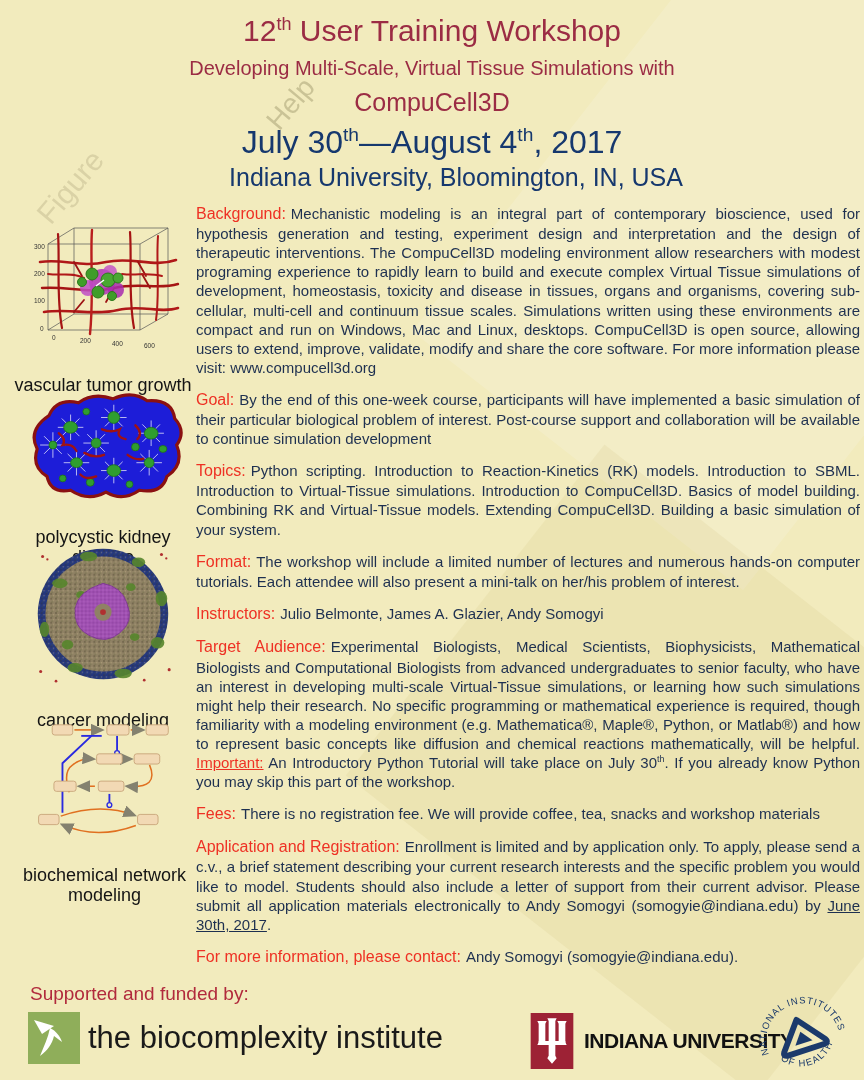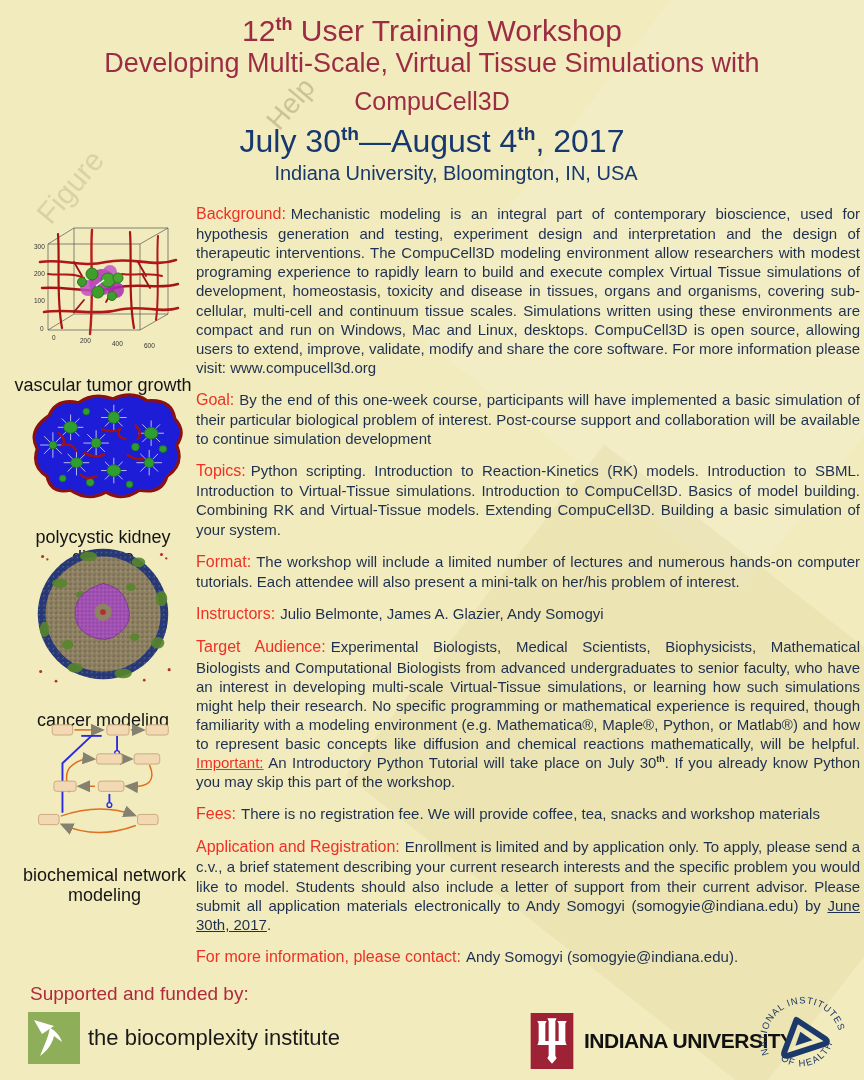--- a/index.html
+++ b/index.html
@@ -8,43 +8,43 @@
 
   
   .wm{position:absolute;color:rgba(110,102,60,.30);font-size:28px;transform:rotate(-50deg);pointer-events:none;}
   .wm2{position:absolute;color:rgba(110,102,60,.18);font-size:30px;transform:rotate(-50deg);pointer-events:none;}
   .ghost1{position:absolute;left:540px;top:-40px;width:420px;height:560px;background:rgba(255,255,255,.14);transform:rotate(38deg);pointer-events:none;}
   .ghost2{position:absolute;left:420px;top:560px;width:520px;height:420px;background:rgba(190,170,90,.10);transform:rotate(38deg);pointer-events:none;}
 
   
   .hdr{position:absolute;left:0;top:0;width:864px;text-align:center;}
   .t1{margin-top:14px;font-size:30px;color:#9b2c44;}
-  .t2{font-size:27px;color:#9b2c44;}
+  .t2{margin-top:9px;font-size:20px;color:#9b2c44;}
   .t3{margin-top:8px;font-size:25px;color:#9b2c44;}
   .t4{margin-top:7px;font-size:32px;color:#16386e;}
-  .t5{margin-top:2px;font-size:20px;color:#16386e;padding-left:48px;}
-  sup{font-size:60%;font-weight:bold;}
+  .t5{margin-top:2px;font-size:25px;color:#16386e;padding-left:48px;}
+  sup{font-size:60%;}
 
   
   .fig{position:absolute;left:12px;width:182px;text-align:center;}
   .fig .cap{font-size:18px;color:#141414;line-height:1.12;margin:21px auto 0;}
   #fig1{top:216px;} #fig2{top:390px;} #fig3{top:545px;} #fig4{top:712px;}
   #fig2 .cap{width:160px;} #fig4 .cap{width:185px;}
 
   
   .content{position:absolute;left:196px;top:204px;width:664px;}
   .sec{margin:0 0 13px 0;font-size:15px;line-height:1.27;color:#1e3050;text-align:justify;}
   .sh{font-size:16px;color:#ee3124;padding-right:5px;}
   .imp{color:#ee3124;text-decoration:underline;}
   .ul{text-decoration:underline;}
 
   
   .supported{position:absolute;left:30px;top:983px;font-size:19px;color:#b12a3c;}
   .bio{position:absolute;left:28px;top:1012px;display:flex;align-items:center;}
-  .bio-text{font-size:22px;color:#1a1a1a;margin-left:8px;letter-spacing:0px;}
+  .bio-text{font-size:31px;color:#1a1a1a;margin-left:8px;letter-spacing:0px;}
   .iu{position:absolute;left:530px;top:1013px;display:flex;align-items:center;}
   .iu-text{font-size:21px;font-weight:bold;color:#111;letter-spacing:-0.5px;margin-left:10px;}
   .nih{position:absolute;left:752px;top:992px;}
 </style>
 </head>
 <body>
 
 <div id="poster">
 
   <div class="ghost1"></div>

